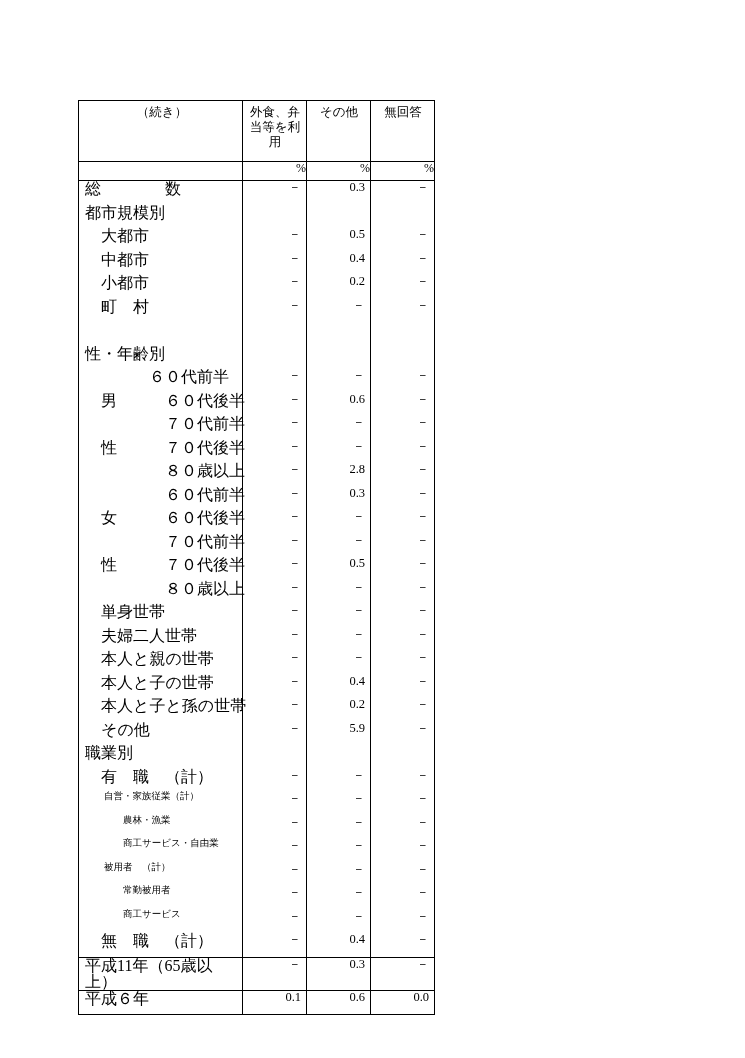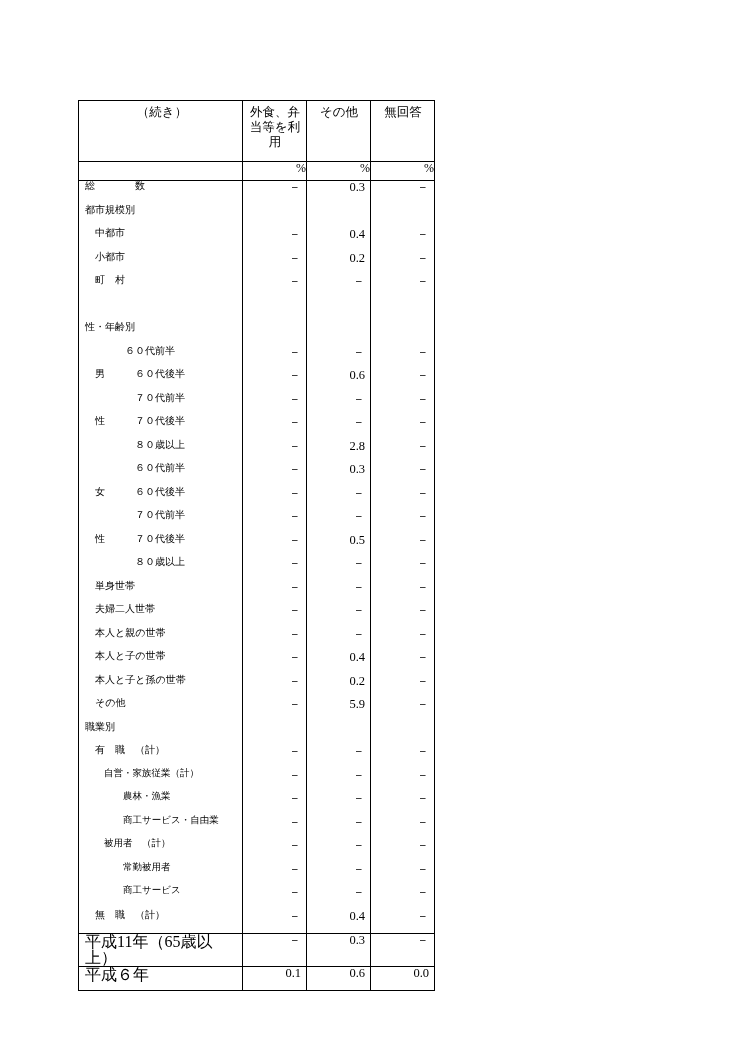--- a/index.html
+++ b/index.html
@@ -70,21 +70,21 @@
   
   tr.r td {
     border-top: none;
     border-bottom: none;
     height: 23.5px;
   }
   tr.r td.lbl {
     border-left: 1px solid #000;
     border-right: 1px solid #000;
     padding-left: 6px;
-    font-size: 10px;
+    font-size: 16px;
     white-space: pre;
   }
   tr.r td.val {
     border-left: none;
     border-right: 1px solid #000;
     text-align: right;
     padding-right: 5px;
     font-size: 12.5px;
   }
   tr.r td.val.first { border-left: 1px solid #000; }
@@ -150,20 +150,26 @@
           <td class="val">0.3</td>
           <td class="val">－</td>
         </tr>
         <tr class="r">
           <td class="lbl">都市規模別</td>
           <td class="val first"></td>
           <td class="val"></td>
           <td class="val"></td>
         </tr>
         <tr class="r">
+          <td class="lbl">　大都市</td>
+          <td class="val first">－</td>
+          <td class="val">0.5</td>
+          <td class="val">－</td>
+        </tr>
+        <tr class="r">
           <td class="lbl">　中都市</td>
           <td class="val first">－</td>
           <td class="val">0.4</td>
           <td class="val">－</td>
         </tr>
         <tr class="r">
           <td class="lbl">　小都市</td>
           <td class="val first">－</td>
           <td class="val">0.2</td>
           <td class="val">－</td>

